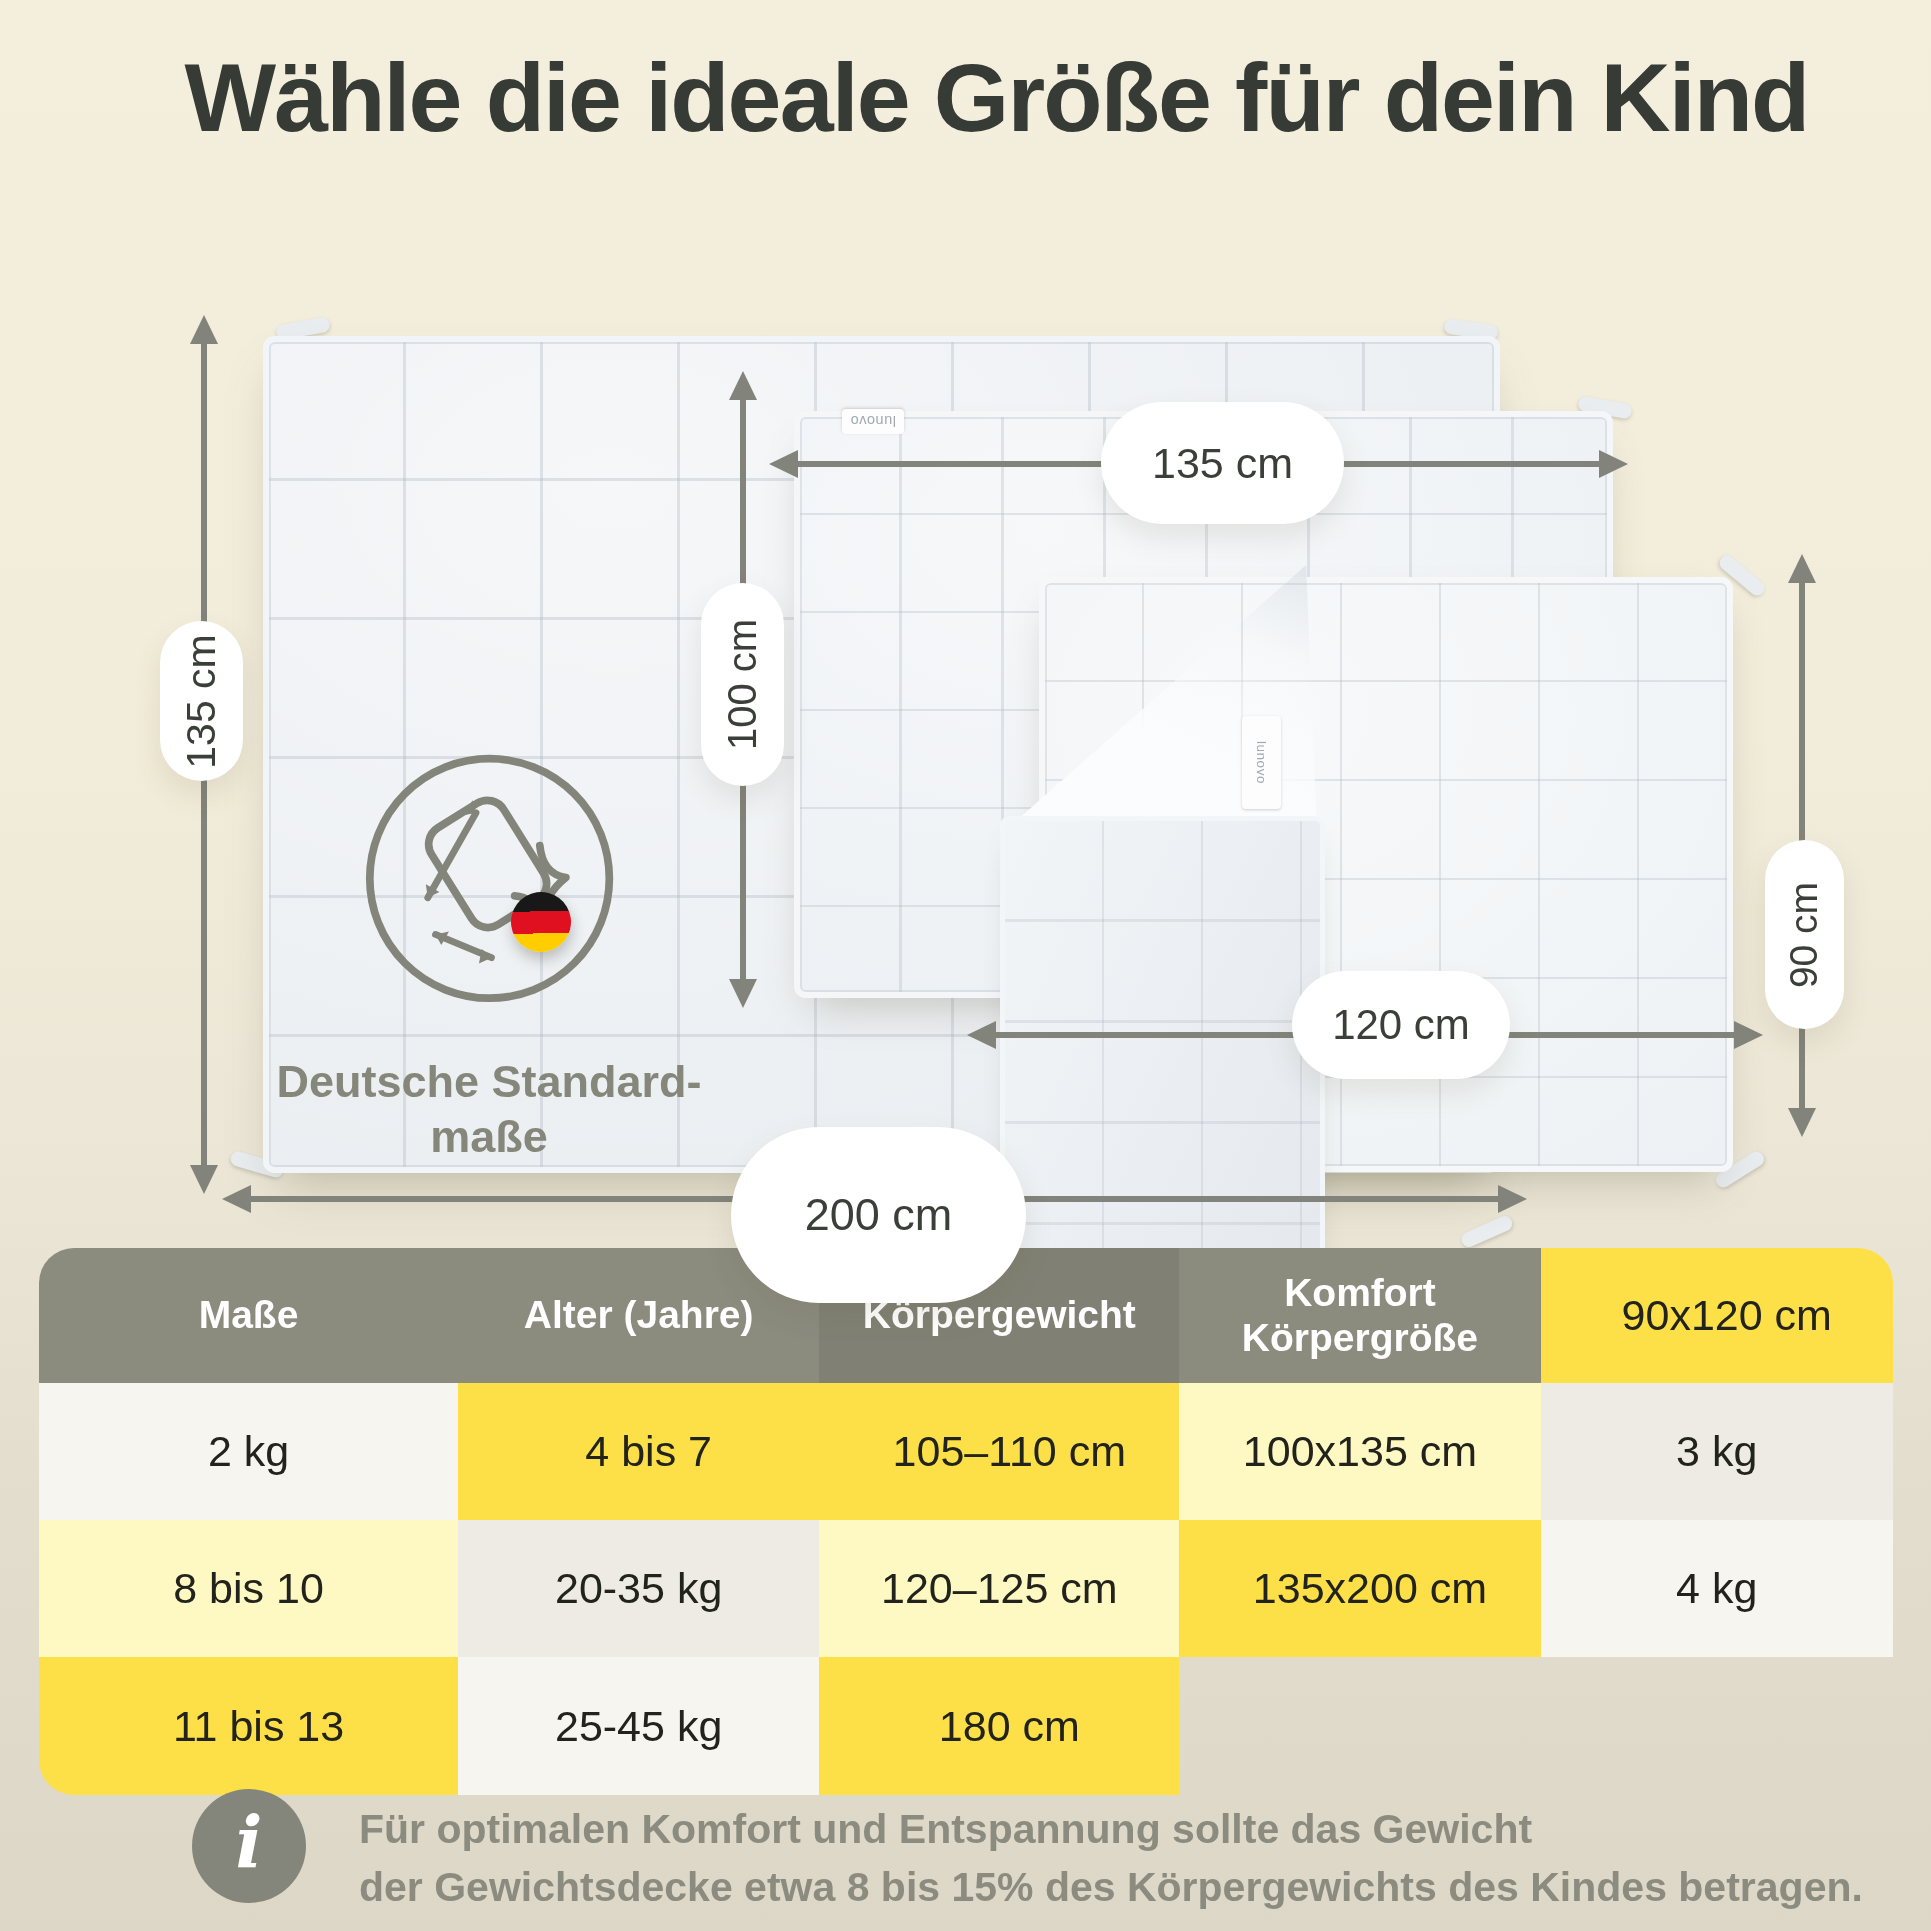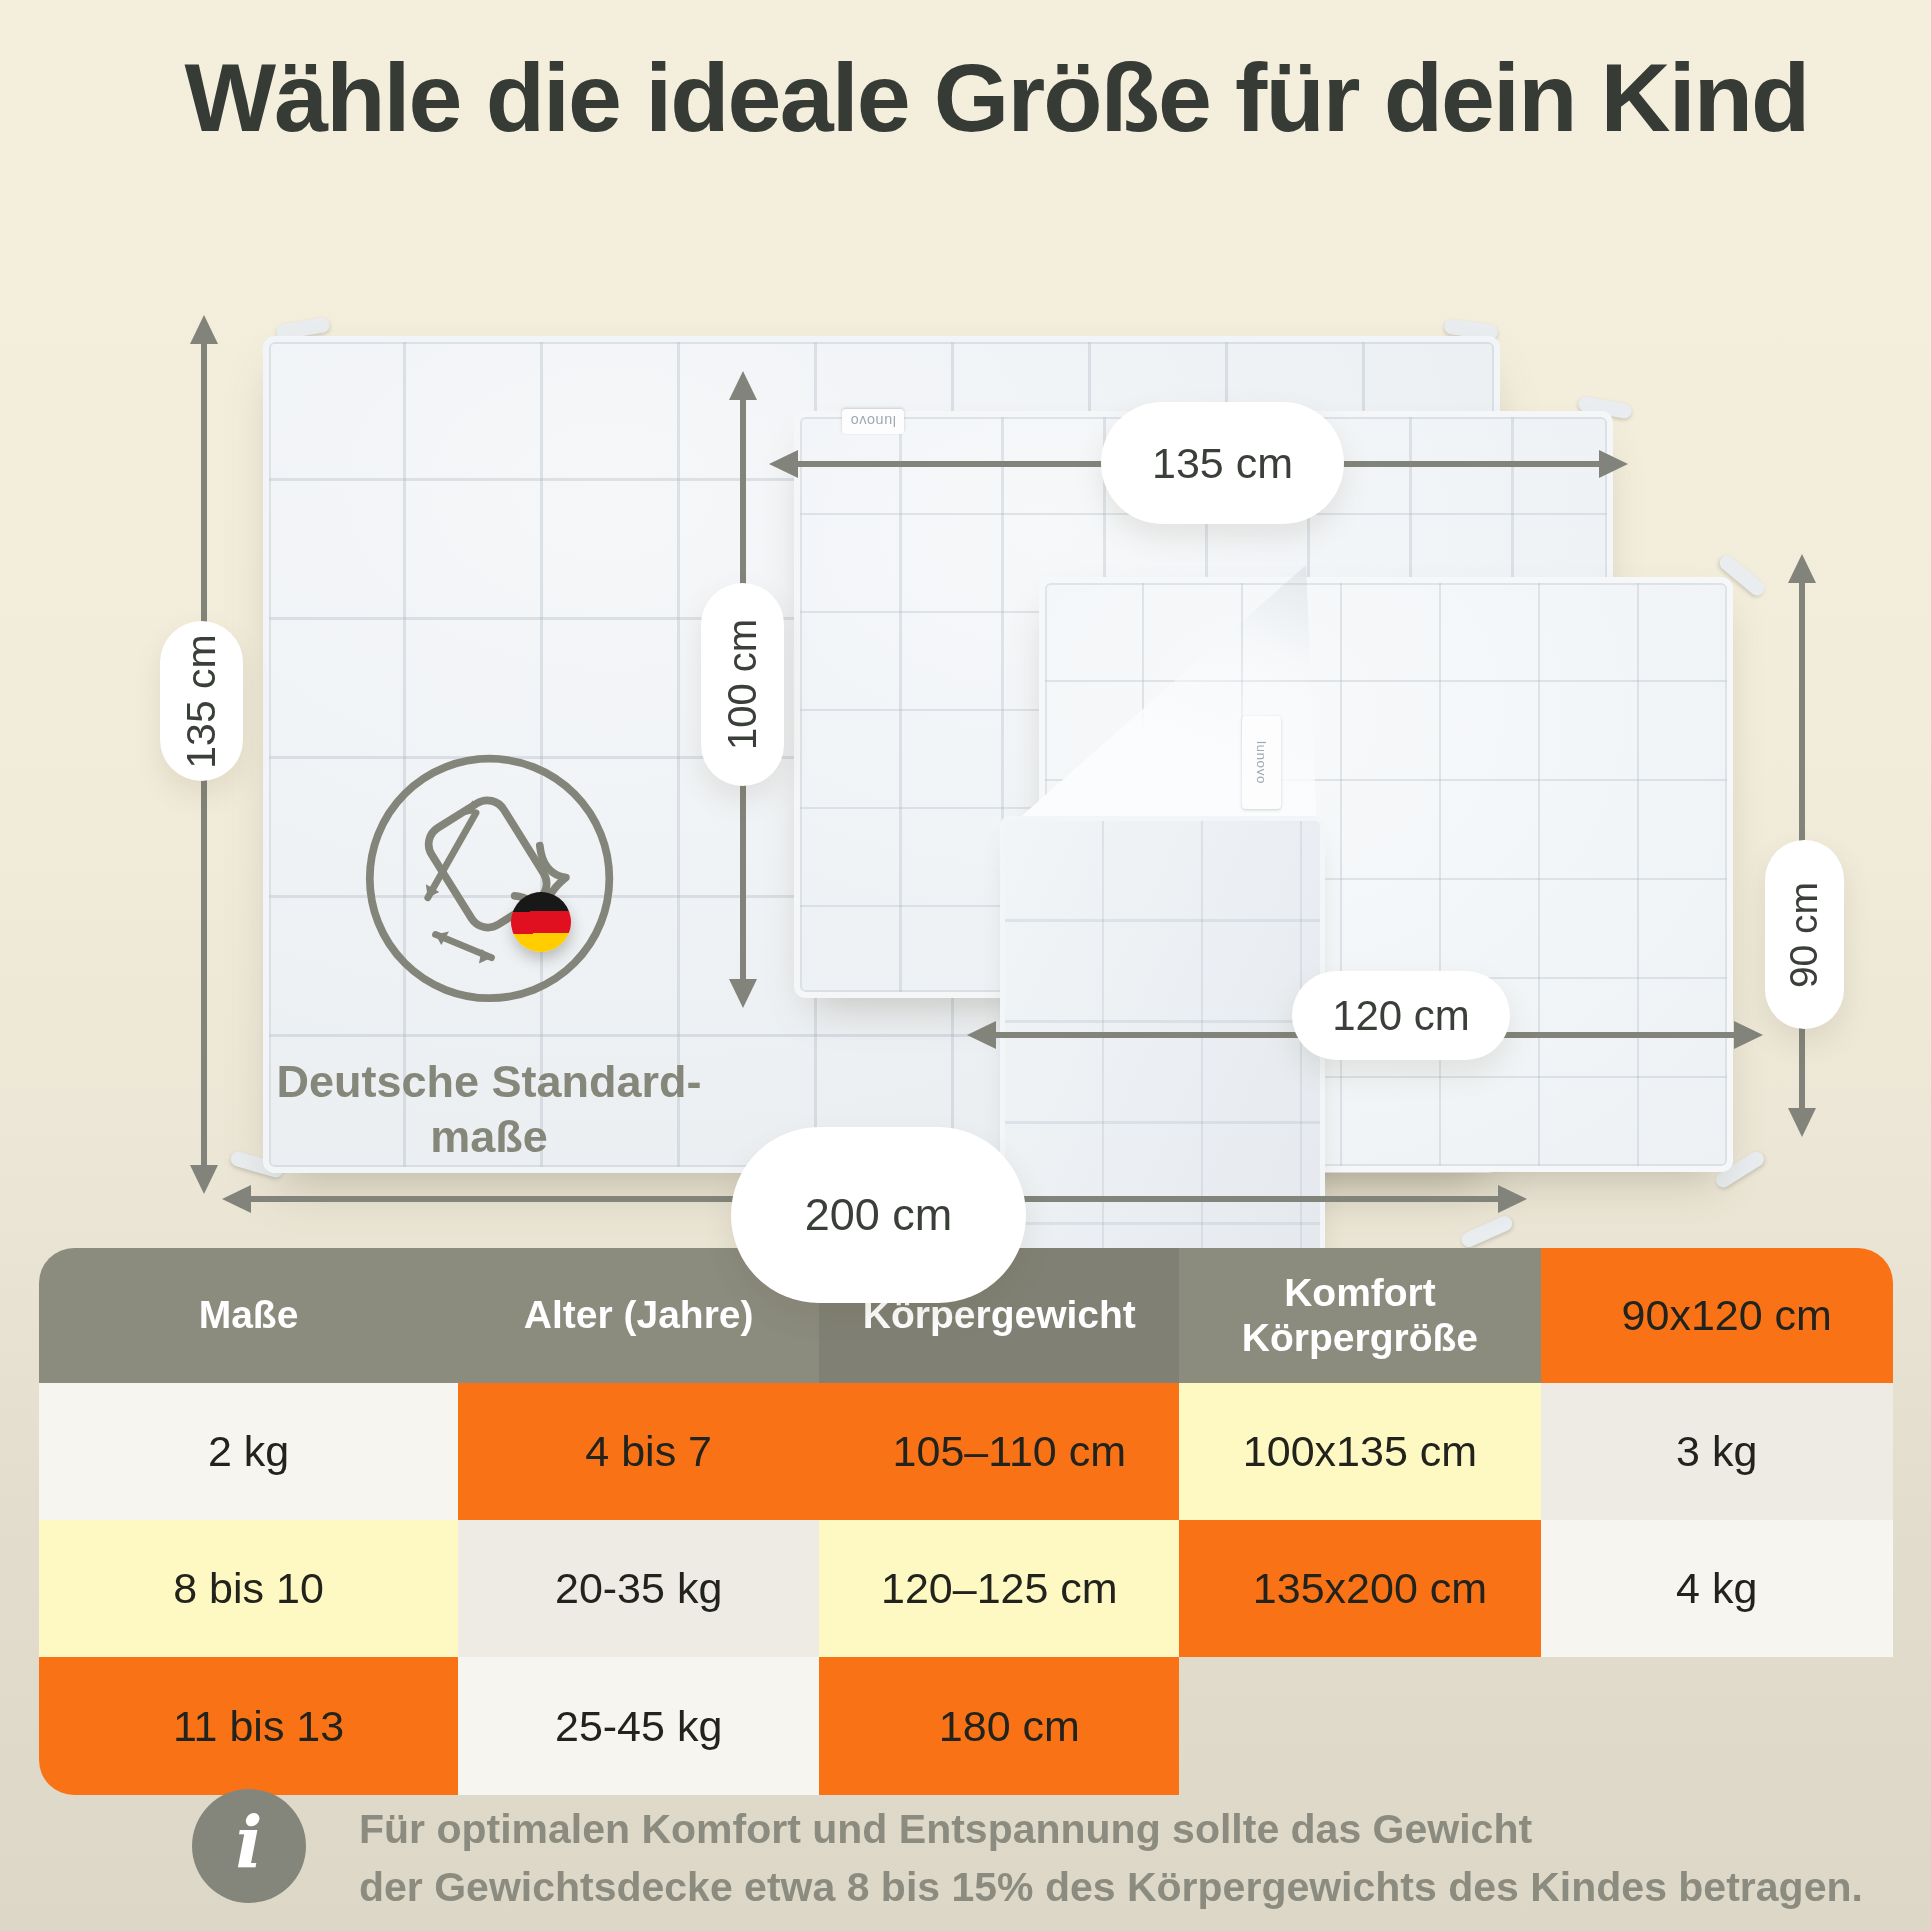--- a/index.html
+++ b/index.html
@@ -108,21 +108,21 @@
   #size-table{
     left:39px;top:1248px;width:1854px;height:547px;border-radius:35px;overflow:hidden;
     display:grid;grid-template-columns:434fr 374fr 373fr 374fr 365fr;
     grid-template-rows:135px 137px 137px 138px;
   }
   .cell{display:flex;flex-direction:column;align-items:center;justify-content:center;text-align:center;}
   .th{color:#ffffff;font-size:39px;font-weight:600;line-height:1.14;}
   .th.c-odd{background:#8b8b7e;}
   .th.c-even{background:#808174;}
   .td{font-size:43px;color:#23231d;}
-  .r-light.c-odd{background:#f97316;padding-left:20px;}
+  .r-light.c-odd{background:#fde047;padding-left:20px;}
   .r-light.c-even{background:#f7f5f0;}
   .r-dark.c-odd{background:#fef9c3;}
   .r-dark.c-even{background:#edebe4;}
 
   
   #info-circle{
     left:192px;top:1789px;width:114px;height:114px;border-radius:50%;
     background:#85867b;display:flex;align-items:center;justify-content:center;
   }
   #info-circle span{
@@ -200,21 +200,21 @@
   </div>
   <div class="pill" style="left:701px;top:583px;width:83px;height:203px;font-size:40px;">
     <span class="rot">100 cm</span>
   </div>
   <div class="pill" style="left:1101px;top:402px;width:243px;height:122px;font-size:43px;">
     <span>135 cm</span>
   </div>
   <div class="pill" style="left:1765px;top:840px;width:79px;height:189px;font-size:39px;">
     <span class="rot">90 cm</span>
   </div>
-  <div class="pill" style="left:1292px;top:971px;width:218px;height:89px;font-size:42px;">
+  <div class="pill" style="left:1292px;top:971px;width:218px;height:108px;font-size:42px;">
     <span>120 cm</span>
   </div>
 </div>
 
 <div class="abs" id="size-table">
   <div class="cell th c-odd">
     <span>Maße</span>
       <span></span>
   </div>
   <div class="cell th c-odd">

